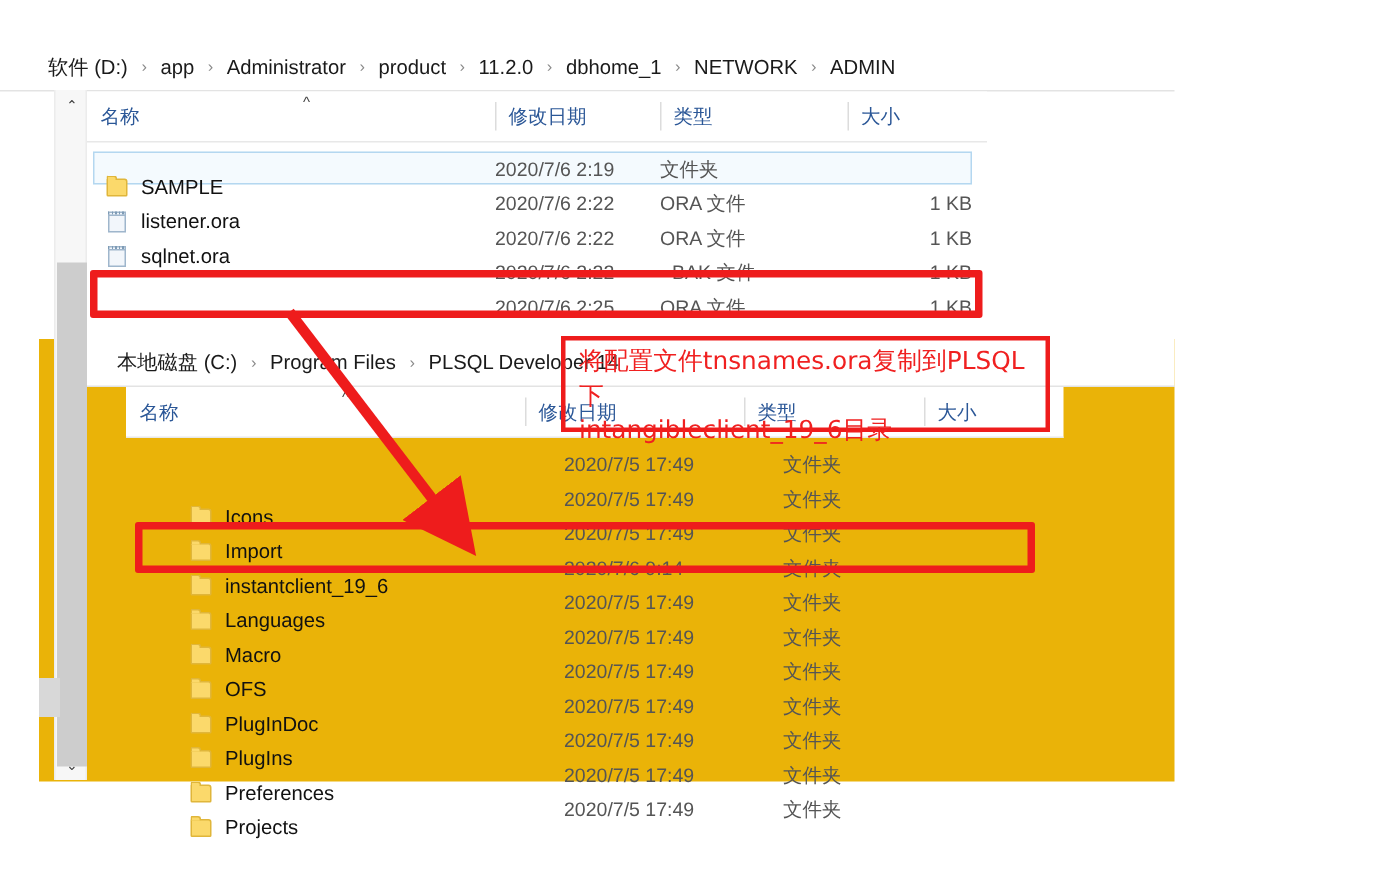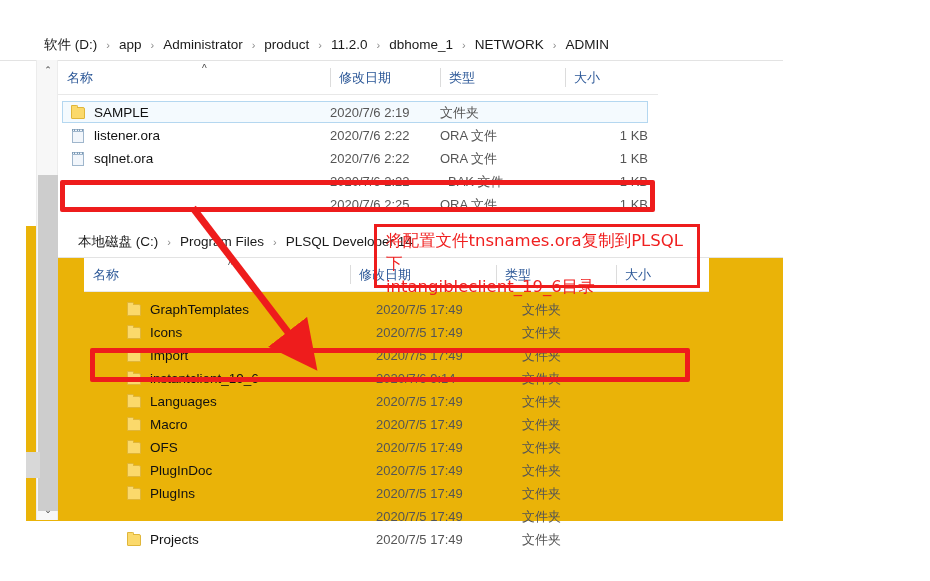--- a/index.html
+++ b/index.html
@@ -9,39 +9,39 @@
     font-family:"Liberation Sans","DejaVu Sans",sans-serif;
     -webkit-font-smoothing:antialiased;
   }
   .canvas{position:absolute;left:0;top:0;width:930px;height:581px;}
 
   
   .win1{position:absolute;left:0;top:29px;width:783px;height:195px;background:#fff;}
   .breadcrumb{
     position:absolute;left:0;top:0;width:783px;height:32px;
     background:#ffffff;border-bottom:1px solid #e3e3e3;
-    display:flex;align-items:center;padding-left:44px;box-sizing:border-box;
+    display:flex;align-items:center;padding-left:32px;box-sizing:border-box;
     font-size:13.5px;color:#1a1a1a;
   }
   .crumb{white-space:nowrap;}
   .crumb-sep{color:#8a8a8a;font-size:11px;margin:0 9px;transform:translateY(0px);}
 
   
   .hdr{position:absolute;height:33px;border-bottom:1px solid #e8e8e8;background:#fff;}
   .hdr .hcell{
     position:absolute;top:0;height:33px;display:flex;align-items:center;
     font-size:13px;color:#2b5797;padding-left:9px;box-sizing:border-box;
   }
   .hdr .hdiv{position:absolute;top:7px;height:19px;width:1px;background:#dcdcdc;}
   .sortcaret{position:absolute;font-size:10px;color:#444;line-height:1;}
 
   
   .row{position:absolute;height:23px;left:0;width:100%;}
   .cell-name{position:absolute;display:flex;align-items:center;height:23px;
-    font-size:13.5px;color:#111;white-space:nowrap;}
+    font-size:13.5px;color:#111;white-space:nowrap;margin-top:12px;}
   .cell-date{position:absolute;height:23px;display:flex;align-items:center;
     font-size:13px;color:#555;white-space:nowrap;}
   .cell-type{position:absolute;height:23px;display:flex;align-items:center;
     font-size:13px;color:#555;white-space:nowrap;}
   .cell-size{position:absolute;height:23px;display:flex;align-items:center;
     justify-content:flex-end;font-size:13px;color:#555;white-space:nowrap;}
 
   
   .ico{width:17px;height:16px;margin-right:7px;position:relative;flex:0 0 auto;}
   .ico.folder::before{
@@ -244,24 +244,20 @@
         <span>类型</span>
       </div>
       <div class="hdiv" style="left:532px;"></div>
       <div class="hcell" style="left:532px;width:93px;">
         <span>大小</span>
       </div>
     </div>
 
     <div id="bottom-rows">
         <div class="row" style="top: 72px;">
-          <div class="cell-name" style="left:100px;">
-            <span class="ico folder"></span>
-            <span>GraphTemplates</span>
-          </div>
           <div class="cell-date" style="left:350px;">
             <span>2020/7/5 17:49</span>
           </div>
           <div class="cell-type" style="left:496px;">
             <span>文件夹</span>
           </div>
           <div class="cell-size" style="left:590px;width:88px;">
             <span></span>
           </div>
         </div>
@@ -379,20 +375,24 @@
             <span>2020/7/5 17:49</span>
           </div>
           <div class="cell-type" style="left:496px;">
             <span>文件夹</span>
           </div>
           <div class="cell-size" style="left:590px;width:88px;">
             <span></span>
           </div>
         </div>
         <div class="row" style="top: 279px;">
+          <div class="cell-name" style="left:100px;">
+            <span class="ico folder"></span>
+            <span>Preferences</span>
+          </div>
           <div class="cell-date" style="left:350px;">
             <span>2020/7/5 17:49</span>
           </div>
           <div class="cell-type" style="left:496px;">
             <span>文件夹</span>
           </div>
           <div class="cell-size" style="left:590px;width:88px;">
             <span></span>
           </div>
         </div>

